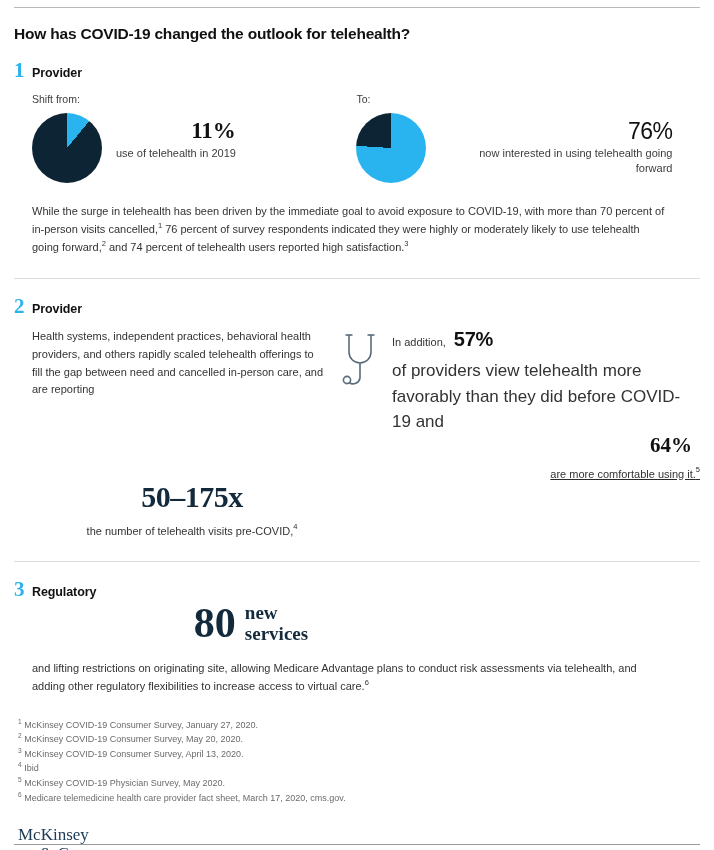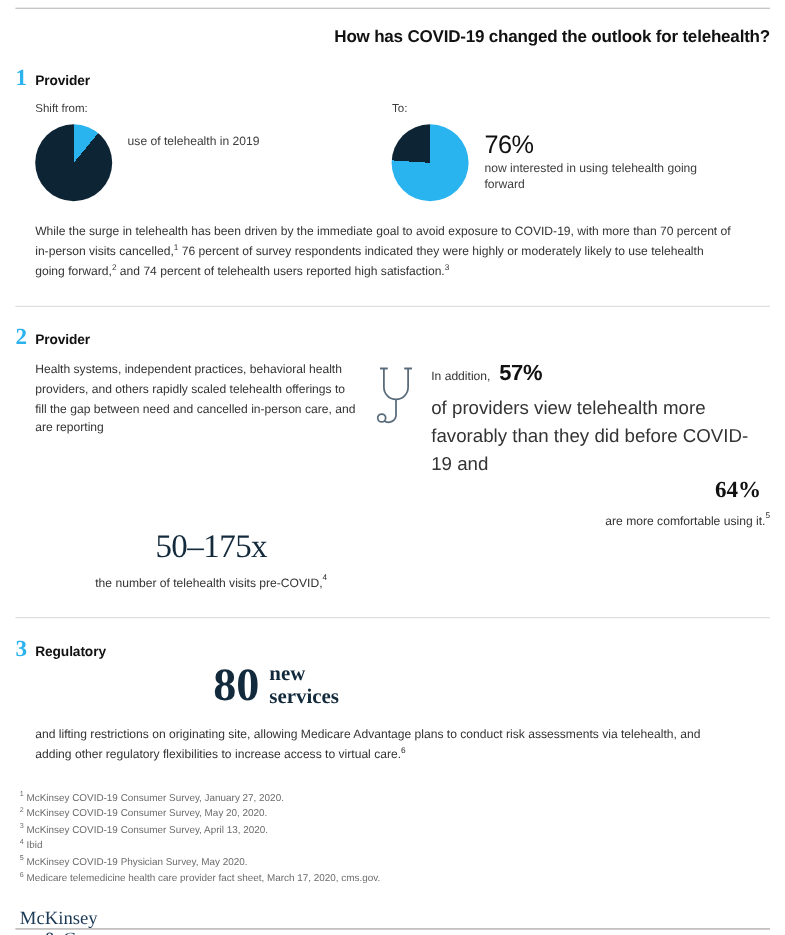--- a/index.html
+++ b/index.html
@@ -41,21 +41,20 @@
     right: 14px;
     bottom: 12px;
   }
 
   h1.title {
     font-size: 15.5px;
     font-weight: bold;
     color: #111111;
     letter-spacing: -0.2px;
     margin: 17px 0 0 0;
-    text-align: right;
   }
 
   
   .sec-head {
     display: flex;
     align-items: baseline;
     gap: 7px;
     margin-top: 17px;
   }
   .sec-num {
@@ -79,21 +78,21 @@
     font-size: 10.5px;
     color: #3c3c3c;
     margin-top: 12px;
   }
 
   
   .pie-row {
     display: flex;
     margin-top: 8px;
   }
-  .pie-col { width: 340px; display: flex; align-items: flex-start; }
+  .pie-col { width: 340px; display: flex; align-items: flex-start; text-align: right; }
   .pie-col.second { width: 360px; }
 
   .pie {
     width: 70px;
     height: 70px;
     border-radius: 50%;
     flex: 0 0 70px;
   }
   .pie-a {
     background: conic-gradient(#29b3ef 0deg 39.6deg, #0d2435 39.6deg 360deg);
@@ -174,21 +173,21 @@
     line-height: 1.5;
     margin-top: 7px;
     max-width: 300px;
   }
 
   .right-align { text-align: right; }
 
   .huge-serif {
     font-family: "Liberation Serif", serif;
     font-size: 30px;
-    font-weight: normal;
+    font-weight: bold;
     color: #122a3c;
     letter-spacing: -0.5px;
     line-height: 1.1;
   }
 
   .cap-note {
     font-size: 11px;
     color: #333333;
   }
 
@@ -271,20 +270,21 @@
         <div class="pie-col second">
           <div class="small-label">To:</div>
         </div>
       </div>
 
       <div class="pie-row">
 
         <div class="pie-col">
           <div class="pie pie-a" style="background: conic-gradient(rgb(41, 179, 239) 0deg, rgb(41, 179, 239) 39.6deg, rgb(13, 36, 53) 39.6deg, rgb(13, 36, 53) 360deg);"></div>
           <div class="pie-text">
+            <div class="stat-serif">11%</div>
             <div class="stat-sub">use of telehealth in 2019</div>
           </div>
         </div>
 
         <div class="pie-col second">
           <div class="pie pie-b" style="background: conic-gradient(rgb(41, 179, 239) 0deg, rgb(41, 179, 239) 273.6deg, rgb(13, 36, 53) 273.6deg, rgb(13, 36, 53) 360deg);"></div>
           <div class="pie-text">
             <div class="stat-sans">76%</div>
             <div class="stat-sub">now interested in using telehealth going forward</div>
           </div>
@@ -331,21 +331,21 @@
               <span class="inline-lead">In addition,</span>
               <span class="big-pct">57%</span>
             </div>
 
             <div class="prov-line">of providers view telehealth more favorably than they did before COVID-19 and</div>
 
             <div class="right-align" style="padding-right:8px;margin-top:-2px;">
               <span class="big-pct-serif">64%</span>
             </div>
 
-            <div class="right-align" style="margin-top:6px;">
+            <div class="right-align" style="margin-top:6px;text-decoration:underline;">
               <span class="cap-note">are more comfortable using it.</span><sup>5</sup>
             </div>
 
           </div>
         </div>
       </div>
 
       <div style="width:320px;text-align:center;margin-top:-2px;">
         <div class="huge-serif">50–175x</div>
         <div style="margin-top:8px;">

